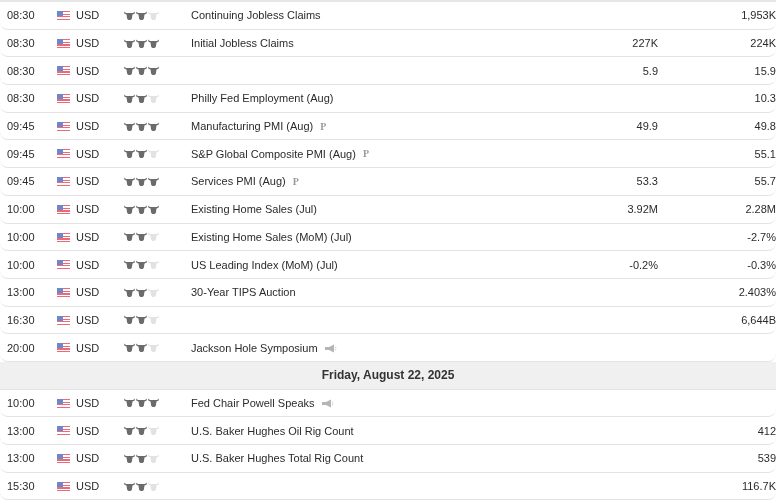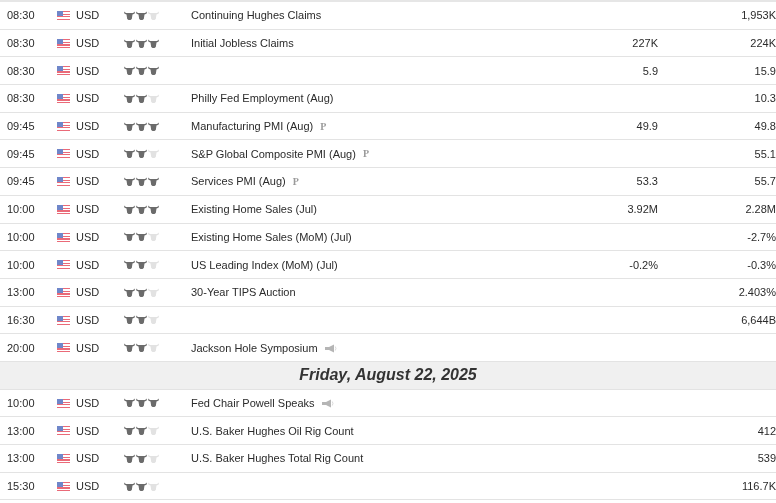--- a/index.html
+++ b/index.html
@@ -1,33 +1,33 @@
 <!DOCTYPE html>
 <html><head>
 <meta charset="utf-8">
 <style>
   html, body { margin:0; padding:0; background:#ffffff; }
   body { width:776px; height:503px; overflow:hidden; font-family:"Liberation Sans", sans-serif; font-size:11px; color:#2b2b2b; }
   .table { position:relative; width:776px; border-top:2px solid #e6e6e6; }
-  .row { position:relative; height:26.7px; border-bottom:1px solid #e3e3e3; display:flex; align-items:center; }
+  .row { position:relative; height:26.7px; border-bottom:1px solid #e3e3e3; display:flex; align-items:center;border-radius:8px; }
   .cell { position:absolute; top:0; height:100%; display:flex; align-items:center; white-space:nowrap; }
   .time { left:7px; }
   .flag { left:57px; width:13px; height:9px; top:9px; height:9px;
           background: linear-gradient(#ea6a78 0 1.3px,#fff 1.3px 2.6px,#ea6a78 2.6px 3.9px,#fff 3.9px 5.2px,#ea6a78 5.2px 6.5px,#fff 6.5px 7.8px,#ea6a78 7.8px 9px); }
   .flag::before { content:""; position:absolute; left:0; top:0; width:6px; height:5px; background:#6f86c9; }
   .cur { left:76px; }
   .imp { left:124px; gap:1px; }
   .bull { width:11px; height:9px; display:inline-block; }
   .bull svg { width:11px; height:9px; display:block; }
   .event { left:191px; }
   .tag { margin-left:7px; color:#9a9a9a; font-family:"Liberation Serif", serif; font-size:10px; font-weight:bold; }
   .speaker { margin-left:6px; width:14px; height:9px; display:inline-block; }
   .forecast { right:118px; justify-content:flex-end;margin-left:19px; }
   .previous { right:0; justify-content:flex-end; }
-  .date-row { height:26.7px; background:#f0f0f0; border-bottom:1px solid #e3e3e3; display:flex; align-items:center; justify-content:center; font-weight:bold; font-size:16px; color:#333;font-style:italic; }
+  .date-row { height:26.7px; background:#f0f0f0; border-bottom:1px solid #e3e3e3; display:flex; align-items:center; justify-content:center; font-weight:bold; font-size:12px; color:#333; }
 </style>
 </head>
 <body>
 
 <div class="table">
   <div id="group1">
       <div class="row">
     <span class="cell time">08:30</span>
     <span class="cell flag"></span>
     <span class="cell cur">USD</span>
@@ -42,21 +42,21 @@
               <path fill="#6b6b6b" d="M0 0.5 L2 2 L9 2 L11 0.5 L10.5 2.8 L8.5 3.6 L7.8 8 L6.5 9 L4.5 9 L3.2 8 L2.5 3.6 L0.5 2.8 Z"></path>
             </svg>
           </span>
           <span class="bull">
             <svg viewBox="0 0 11 9">
               <path fill="#e2e2e2" d="M0 0.5 L2 2 L9 2 L11 0.5 L10.5 2.8 L8.5 3.6 L7.8 8 L6.5 9 L4.5 9 L3.2 8 L2.5 3.6 L0.5 2.8 Z"></path>
             </svg>
           </span>
         </span>
     <span class="cell event">
-      <span class="ev-text">Continuing Hughes Claims</span>
+      <span class="ev-text">Continuing Jobless Claims</span>
     </span>
     <span class="cell forecast"></span>
     <span class="cell previous">1,953K</span>
   </div>
       <div class="row">
     <span class="cell time">08:30</span>
     <span class="cell flag"></span>
     <span class="cell cur">USD</span>
     <span class="cell imp">
           <span class="bull">

